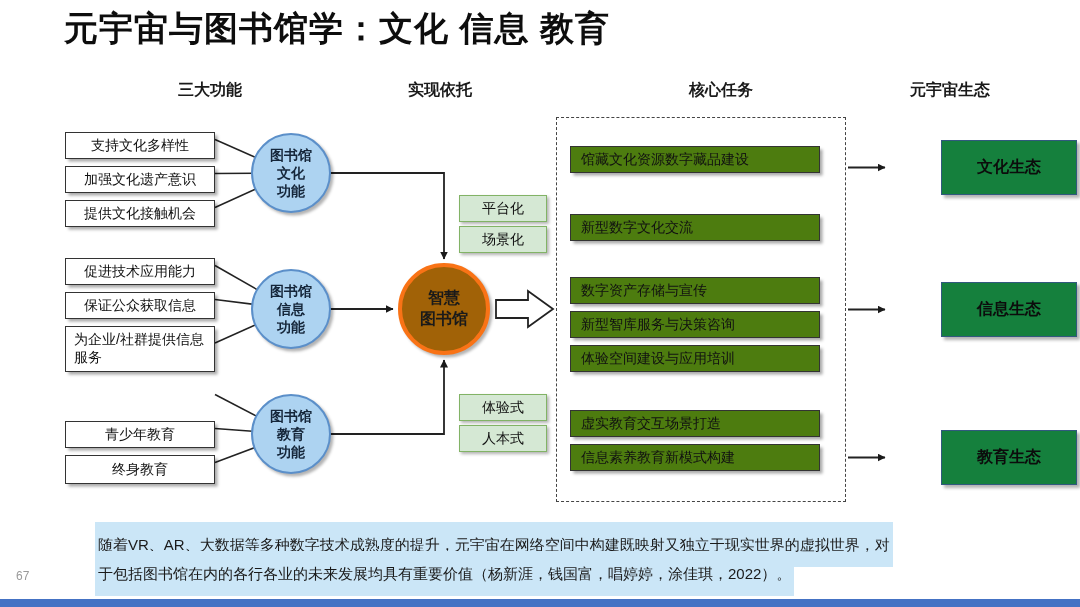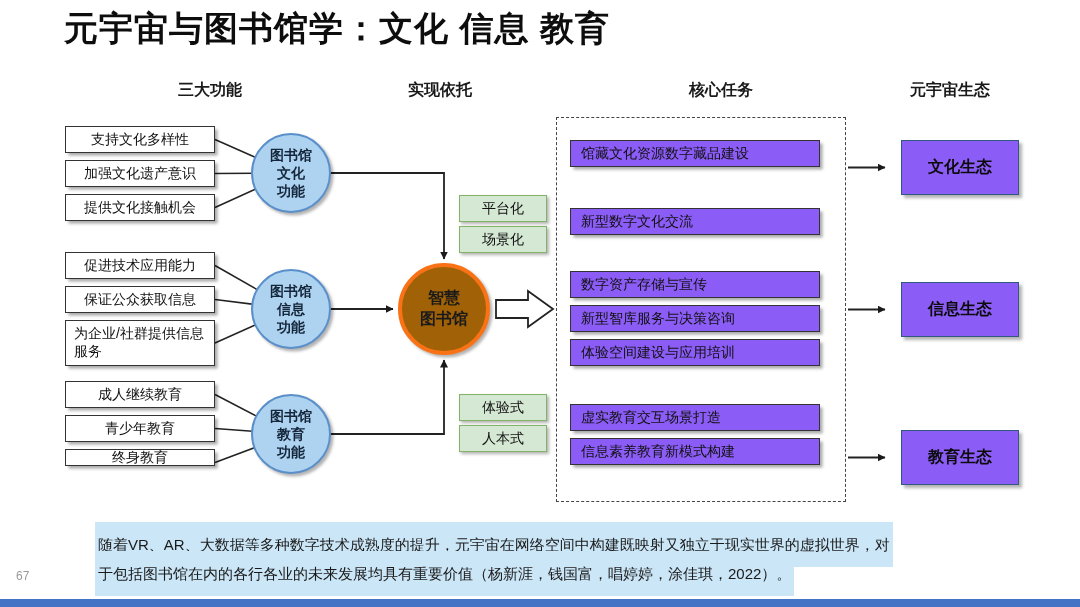--- a/index.html
+++ b/index.html
@@ -8,41 +8,41 @@
   .slide { position: relative; width: 1080px; height: 607px; background: #fff; overflow: hidden; }
   .connectors { position: absolute; left: 0; top: 0; pointer-events: none; }
 
   .title { position: absolute; left: 16px; top: 6px; font-size: 34px; font-weight: 900; color: #0d0d0d; letter-spacing: 1px; margin-left: 48px; }
 
   .col-header { position: absolute; top: 80px; text-align: center; font-size: 16px; font-weight: 700; color: #1a1a1a; }
 
   .wbox { position: absolute; background: #ffffff; border: 1.6px solid #333;
           box-shadow: 2.5px 2.5px 3px rgba(0,0,0,0.35);
           display: flex; align-items: center; justify-content: center;
-          font-size: 14px; color: #111; text-align: center; }
+          font-size: 14px; color: #111; text-align: center; margin-top: 6px; }
   .wbox.left-align { justify-content: flex-start; text-align: left; padding: 16px 8px; }
-  .wbox.task { justify-content: flex-start; text-align: left; padding-left: 10px; background: #8b5cf6; }
+  .wbox.task { justify-content: flex-start; text-align: left; padding-left: 10px; background: #4d7c0f; }
 
   .circle { position: absolute; border-radius: 50%;
             display: flex; align-items: center; justify-content: center;
             text-align: center; white-space: pre-line; line-height: 1.3;
             box-shadow: 2.5px 2.5px 3px rgba(0,0,0,0.3); }
   .circle.blue { width: 80px; height: 80px; background: #ADD3F1; border: 2px solid #5B8FC9;
                  font-size: 14px; font-weight: 700; color: #15263a; }
   .circle.pink { width: 92px; height: 92px; background: #a16207; border: 4px solid #f97316;
                  font-size: 16px; font-weight: 700; color: #1a1a1a; }
 
   .tag { position: absolute; width: 88px; height: 27px; background: #D5E8D4; border: 1.6px solid #82B366;
          display: flex; align-items: center; justify-content: center; font-size: 14px; color: #111;
          box-shadow: 2px 2px 3px rgba(0,0,0,0.3); }
 
   .dashed-box { position: absolute; left: 556px; top: 117px; width: 290px; height: 385px;
                 border: 1.8px dashed #444; background: transparent; }
 
-  .eco { position: absolute; left: 901px; width: 118px; height: 55px; background: #8b5cf6;
+  .eco { position: absolute; left: 941px; width: 136px; height: 55px; background: #15803d;
          border: 1.8px solid #31597e; display: flex; align-items: center; justify-content: center;
          font-size: 16px; font-weight: 700; color: #0c0c0c; box-shadow: 3px 3px 3px rgba(0,0,0,0.3); }
 
   .footnote { position: absolute; left: 95px; top: 530px; width: 920px; font-size: 15px;
               line-height: 29px; color: #1a1a1a; }
   .footnote .hl { background: #CBE6F7; padding: 14px 3px; }
 
   .page-num { position: absolute; left: 16px; top: 569px; font-size: 12px; color: #9a9a9a; }
   .bottom-bar { position: absolute; left: 0; bottom: 0; width: 1080px; height: 8px; background: #4472C4; }
 </style>
@@ -95,23 +95,22 @@
 文化
 功能</div>
 
   <div class="wbox" style="left:65px;top:252px;width:150px;height:27px">促进技术应用能力</div>
   <div class="wbox" style="left:65px;top:286px;width:150px;height:27px">保证公众获取信息</div>
   <div class="wbox left-align" style="left:65px;top:320px;width:150px;height:46px">为企业/社群提供信息服务</div>
   <div class="circle blue" style="left:251px;top:269px">图书馆
 信息
 功能</div>
 
-  <div class="wbox" style="left:65px;top:381px;width:150px;height:27px">成人继续教育</div>
   <div class="wbox" style="left:65px;top:415px;width:150px;height:27px">青少年教育</div>
-  <div class="wbox" style="left:65px;top:449px;width:150px;height:17px">终身教育</div>
+  <div class="wbox" style="left:65px;top:449px;width:150px;height:29px">终身教育</div>
   <div class="circle blue" style="left:251px;top:394px">图书馆
 教育
 功能</div>
 
   <div class="tag" style="left:459px;top:195px">平台化</div>
   <div class="tag" style="left:459px;top:226px">场景化</div>
   <div class="tag" style="left:459px;top:394px">体验式</div>
   <div class="tag" style="left:459px;top:425px">人本式</div>
 
   <div class="circle pink" style="left:398px;top:263px">智慧

